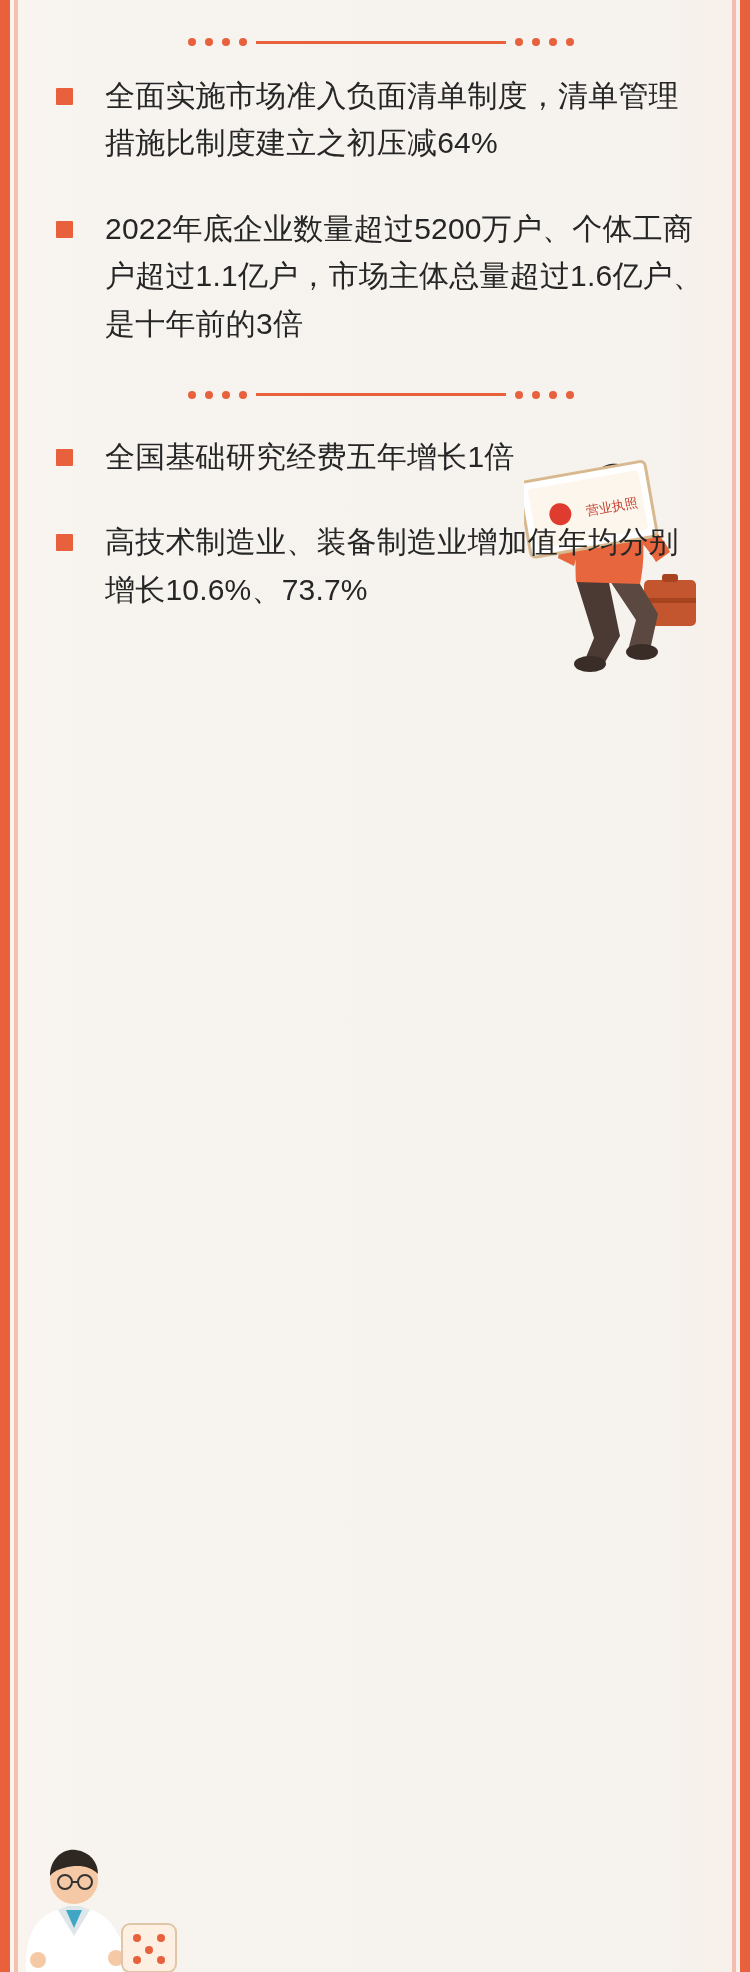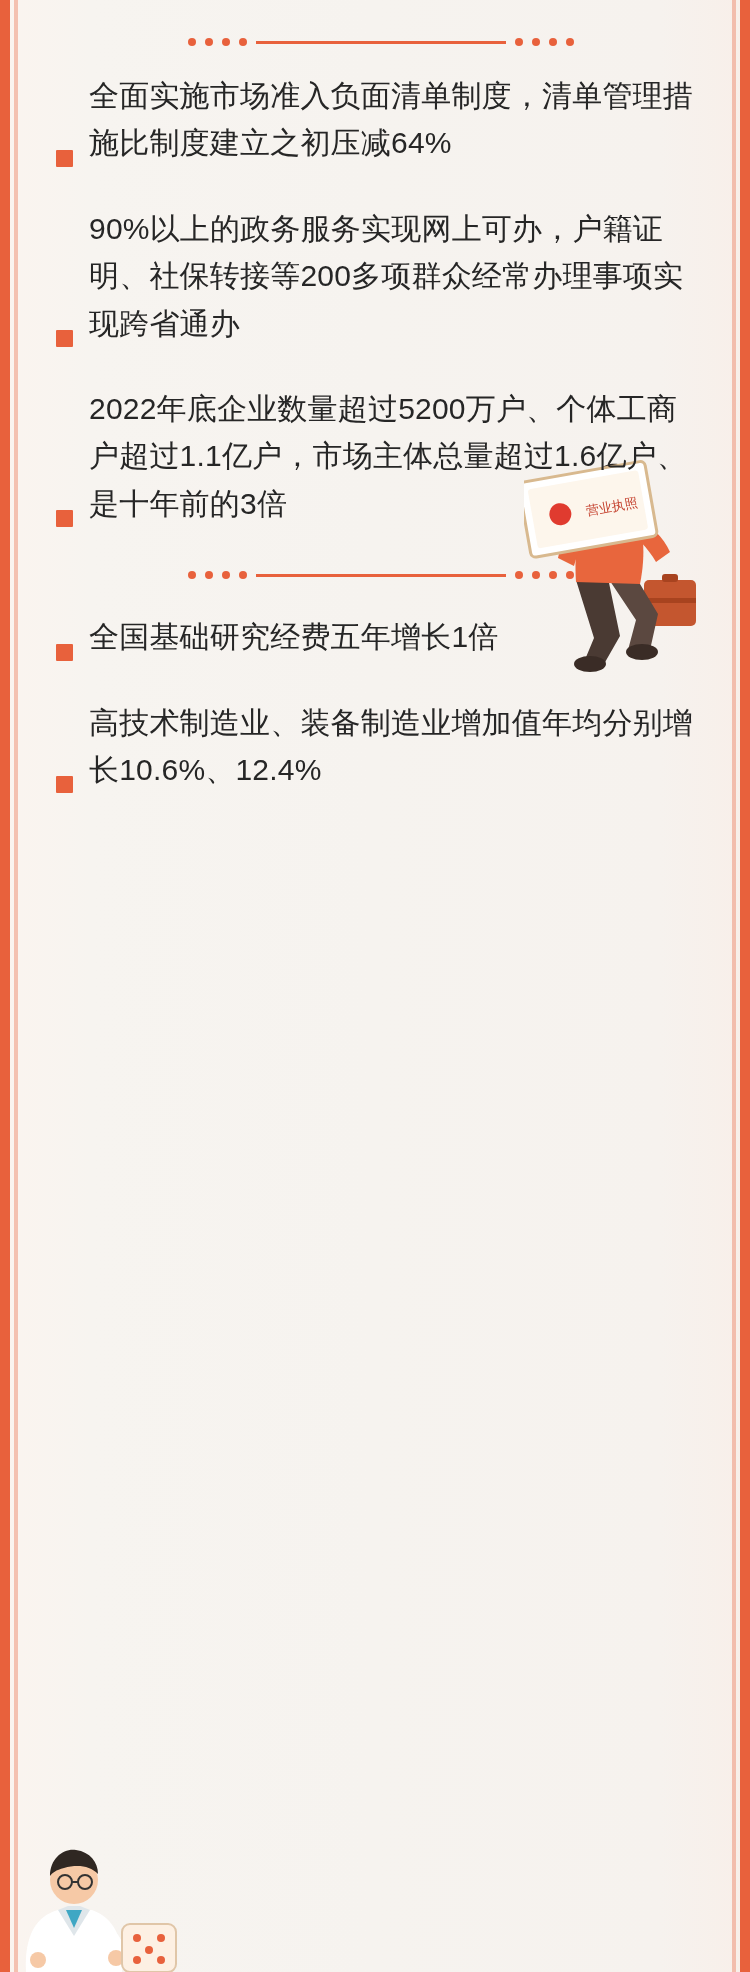--- a/index.html
+++ b/index.html
@@ -73,22 +73,23 @@
     padding-bottom: 34px;
   }
 
   .list {
     margin: 0;
     padding: 0;
     list-style: none;
   }
   .item {
     display: flex;
-    align-items: flex-end;
+    align-items: flex-start;
     margin-bottom: 38px;
+    gap: 16px;
   }
   .item:last-child { margin-bottom: 0; }
   .bullet {
     flex: 0 0 auto;
     width: 17px;
     height: 17px;
     background: #e8613c;
     margin-top: 16px;
     margin-right: 16px;
     border-radius: 1px;
@@ -181,24 +182,20 @@
       <span class="dot"></span>
     </div>
 
     <ul class="list">
       <li class="item">
         <span class="bullet"></span>
         <span class="text">全面实施市场准入负面清单制度，清单管理措施比制度建立之初压减64%</span>
       </li>
       <li class="item">
         <span class="bullet"></span>
-        <span class="text">90%以上的政务服务实现网上可办，户籍证明、社保转接等200多项群众经常办理事项实现跨省通办</span>
-      </li>
-      <li class="item">
-        <span class="bullet"></span>
         <span class="text">2022年底企业数量超过5200万户、个体工商户超过1.1亿户，市场主体总量超过1.6亿户、是十年前的3倍</span>
       </li>
     </ul>
 
     <div class="divider second">
       <span class="dot"></span>
       <span class="dot"></span>
       <span class="dot"></span>
       <span class="dot"></span>
       <span class="bar"></span>
@@ -208,21 +205,21 @@
       <span class="dot"></span>
     </div>
 
     <ul class="list">
       <li class="item">
         <span class="bullet"></span>
         <span class="text">全国基础研究经费五年增长1倍</span>
       </li>
       <li class="item">
         <span class="bullet"></span>
-        <span class="text">高技术制造业、装备制造业增加值年均分别增长10.6%、12.4%</span>
+        <span class="text">高技术制造业、装备制造业增加值年均分别增长10.6%、73.7%</span>
       </li>
     </ul>
 
     <div class="topgap"></div>
   </div>
 
   <div class="illus-doctor">
     <svg viewBox="0 0 185 140" width="185" height="140" xmlns="http://www.w3.org/2000/svg">
 
       <path d="M20 140 C18 104 30 84 52 78 L86 78 C108 86 118 106 116 140 Z" fill="#ffffff"></path>

